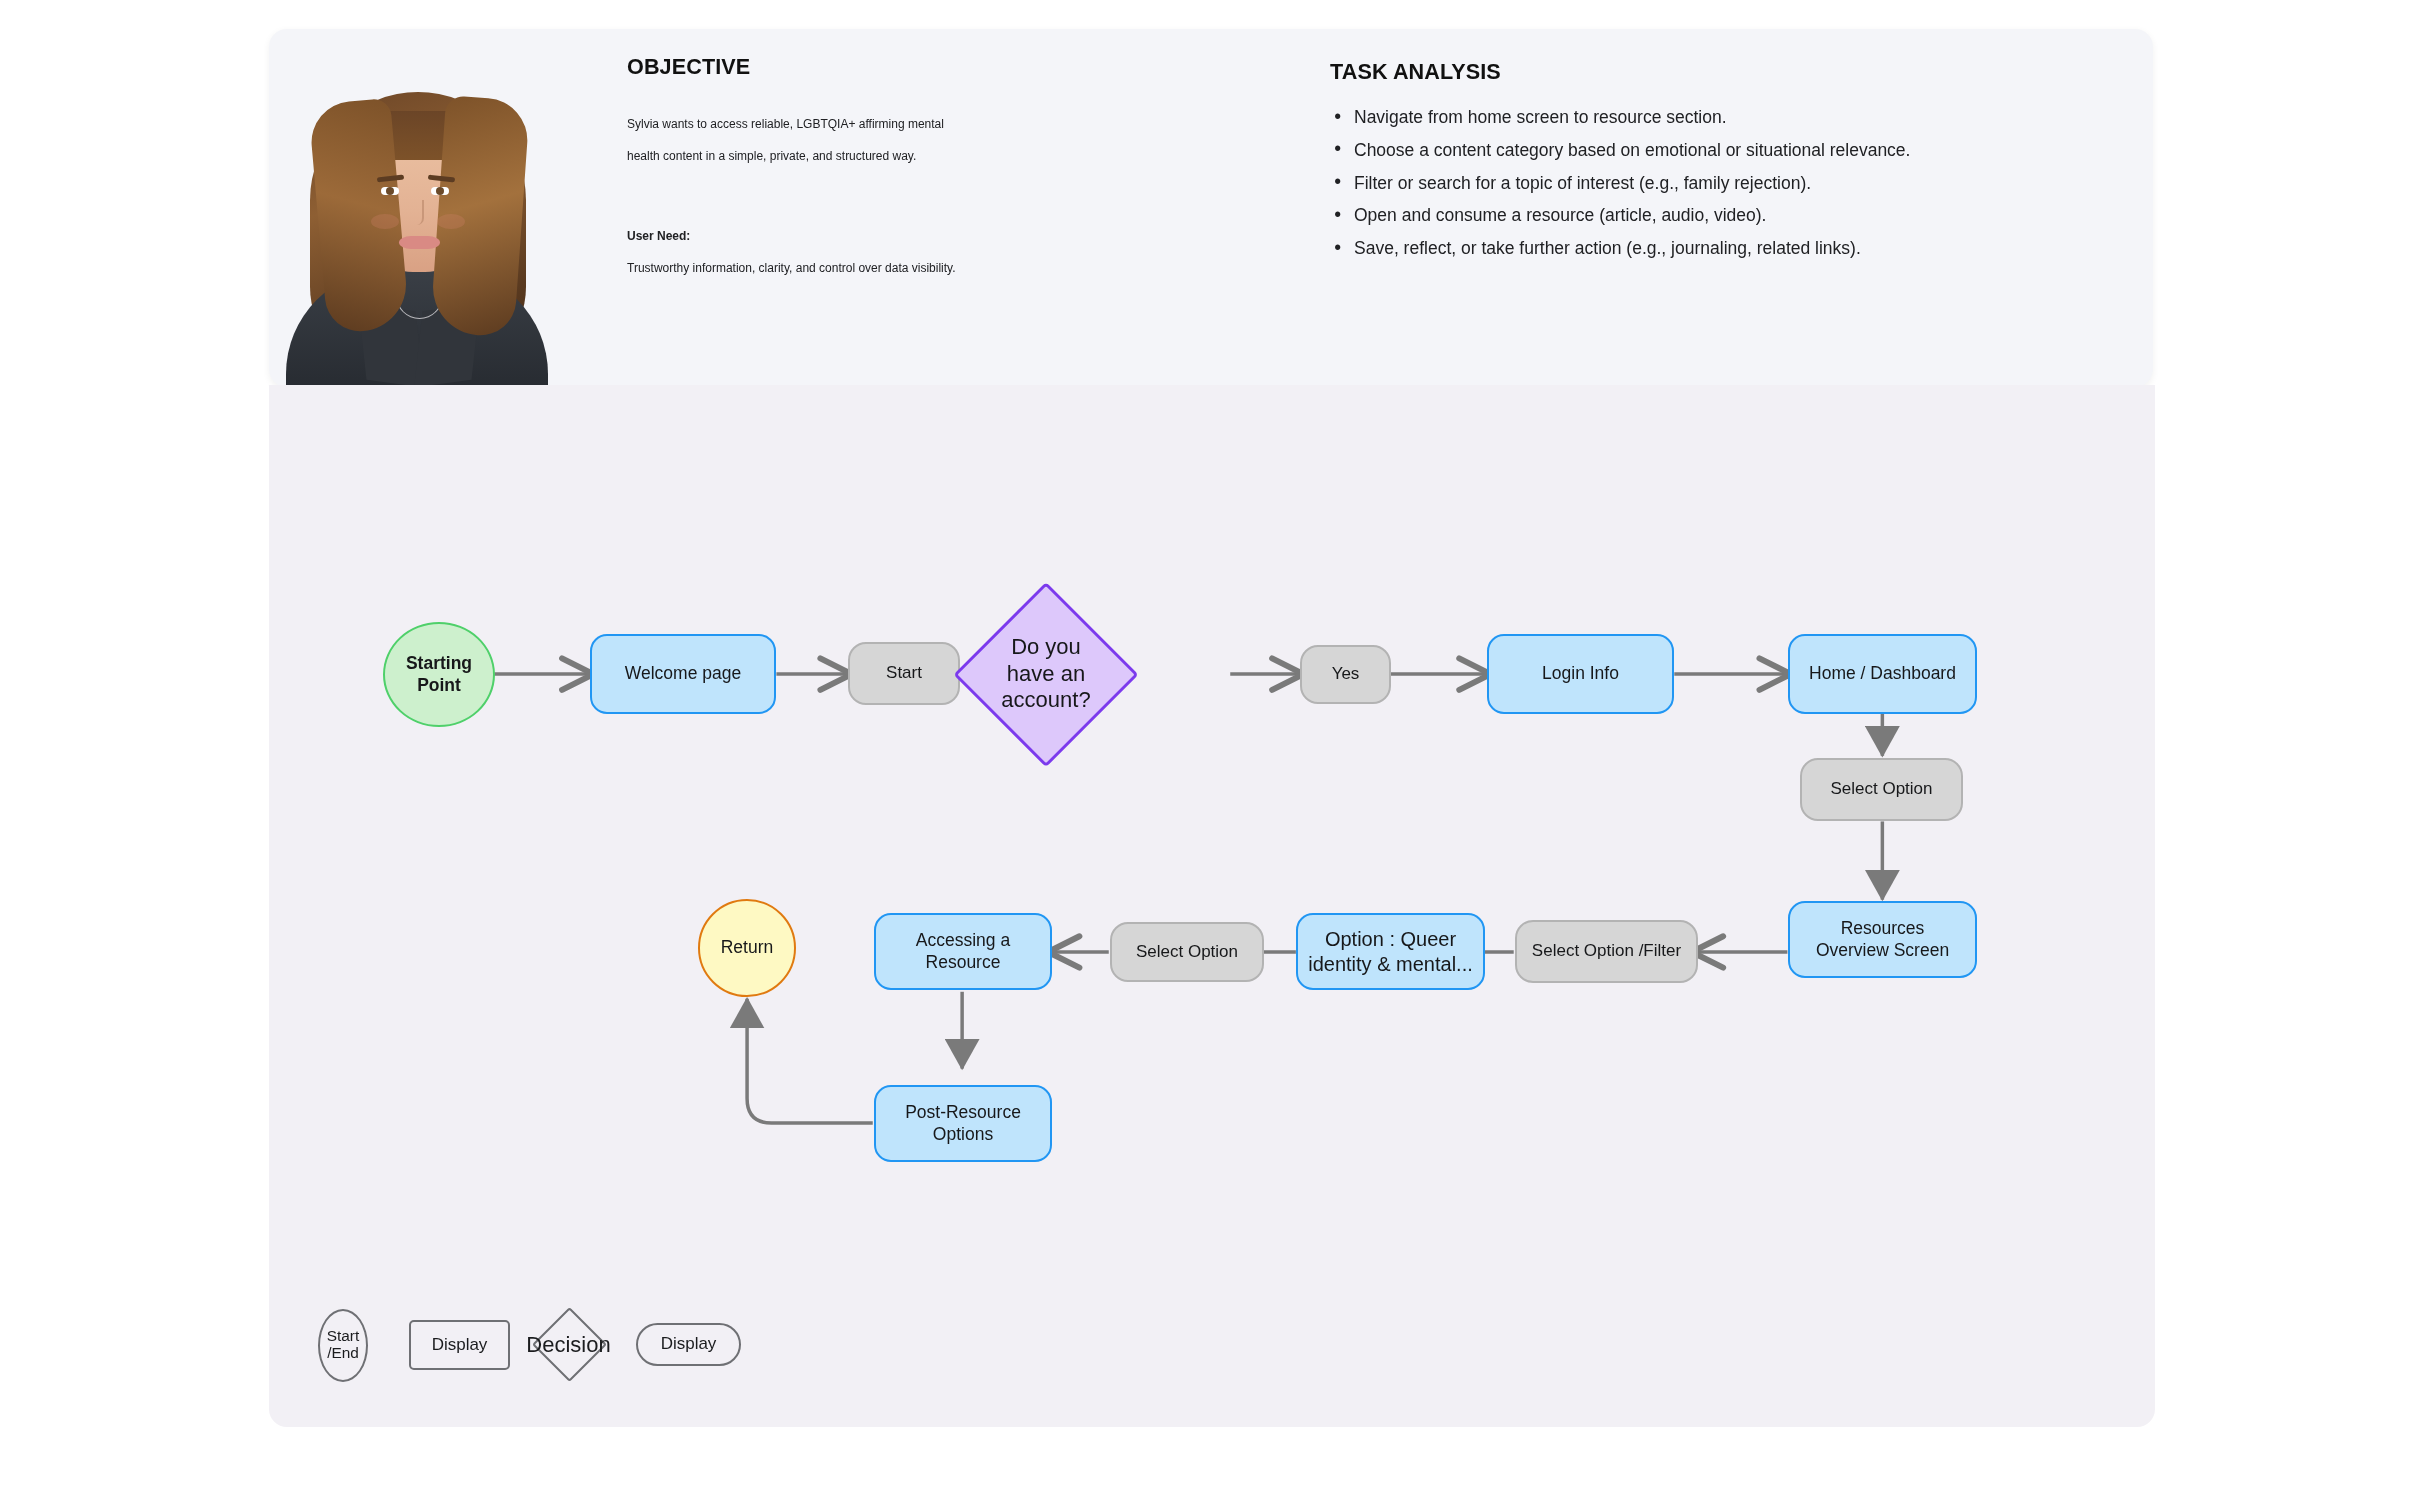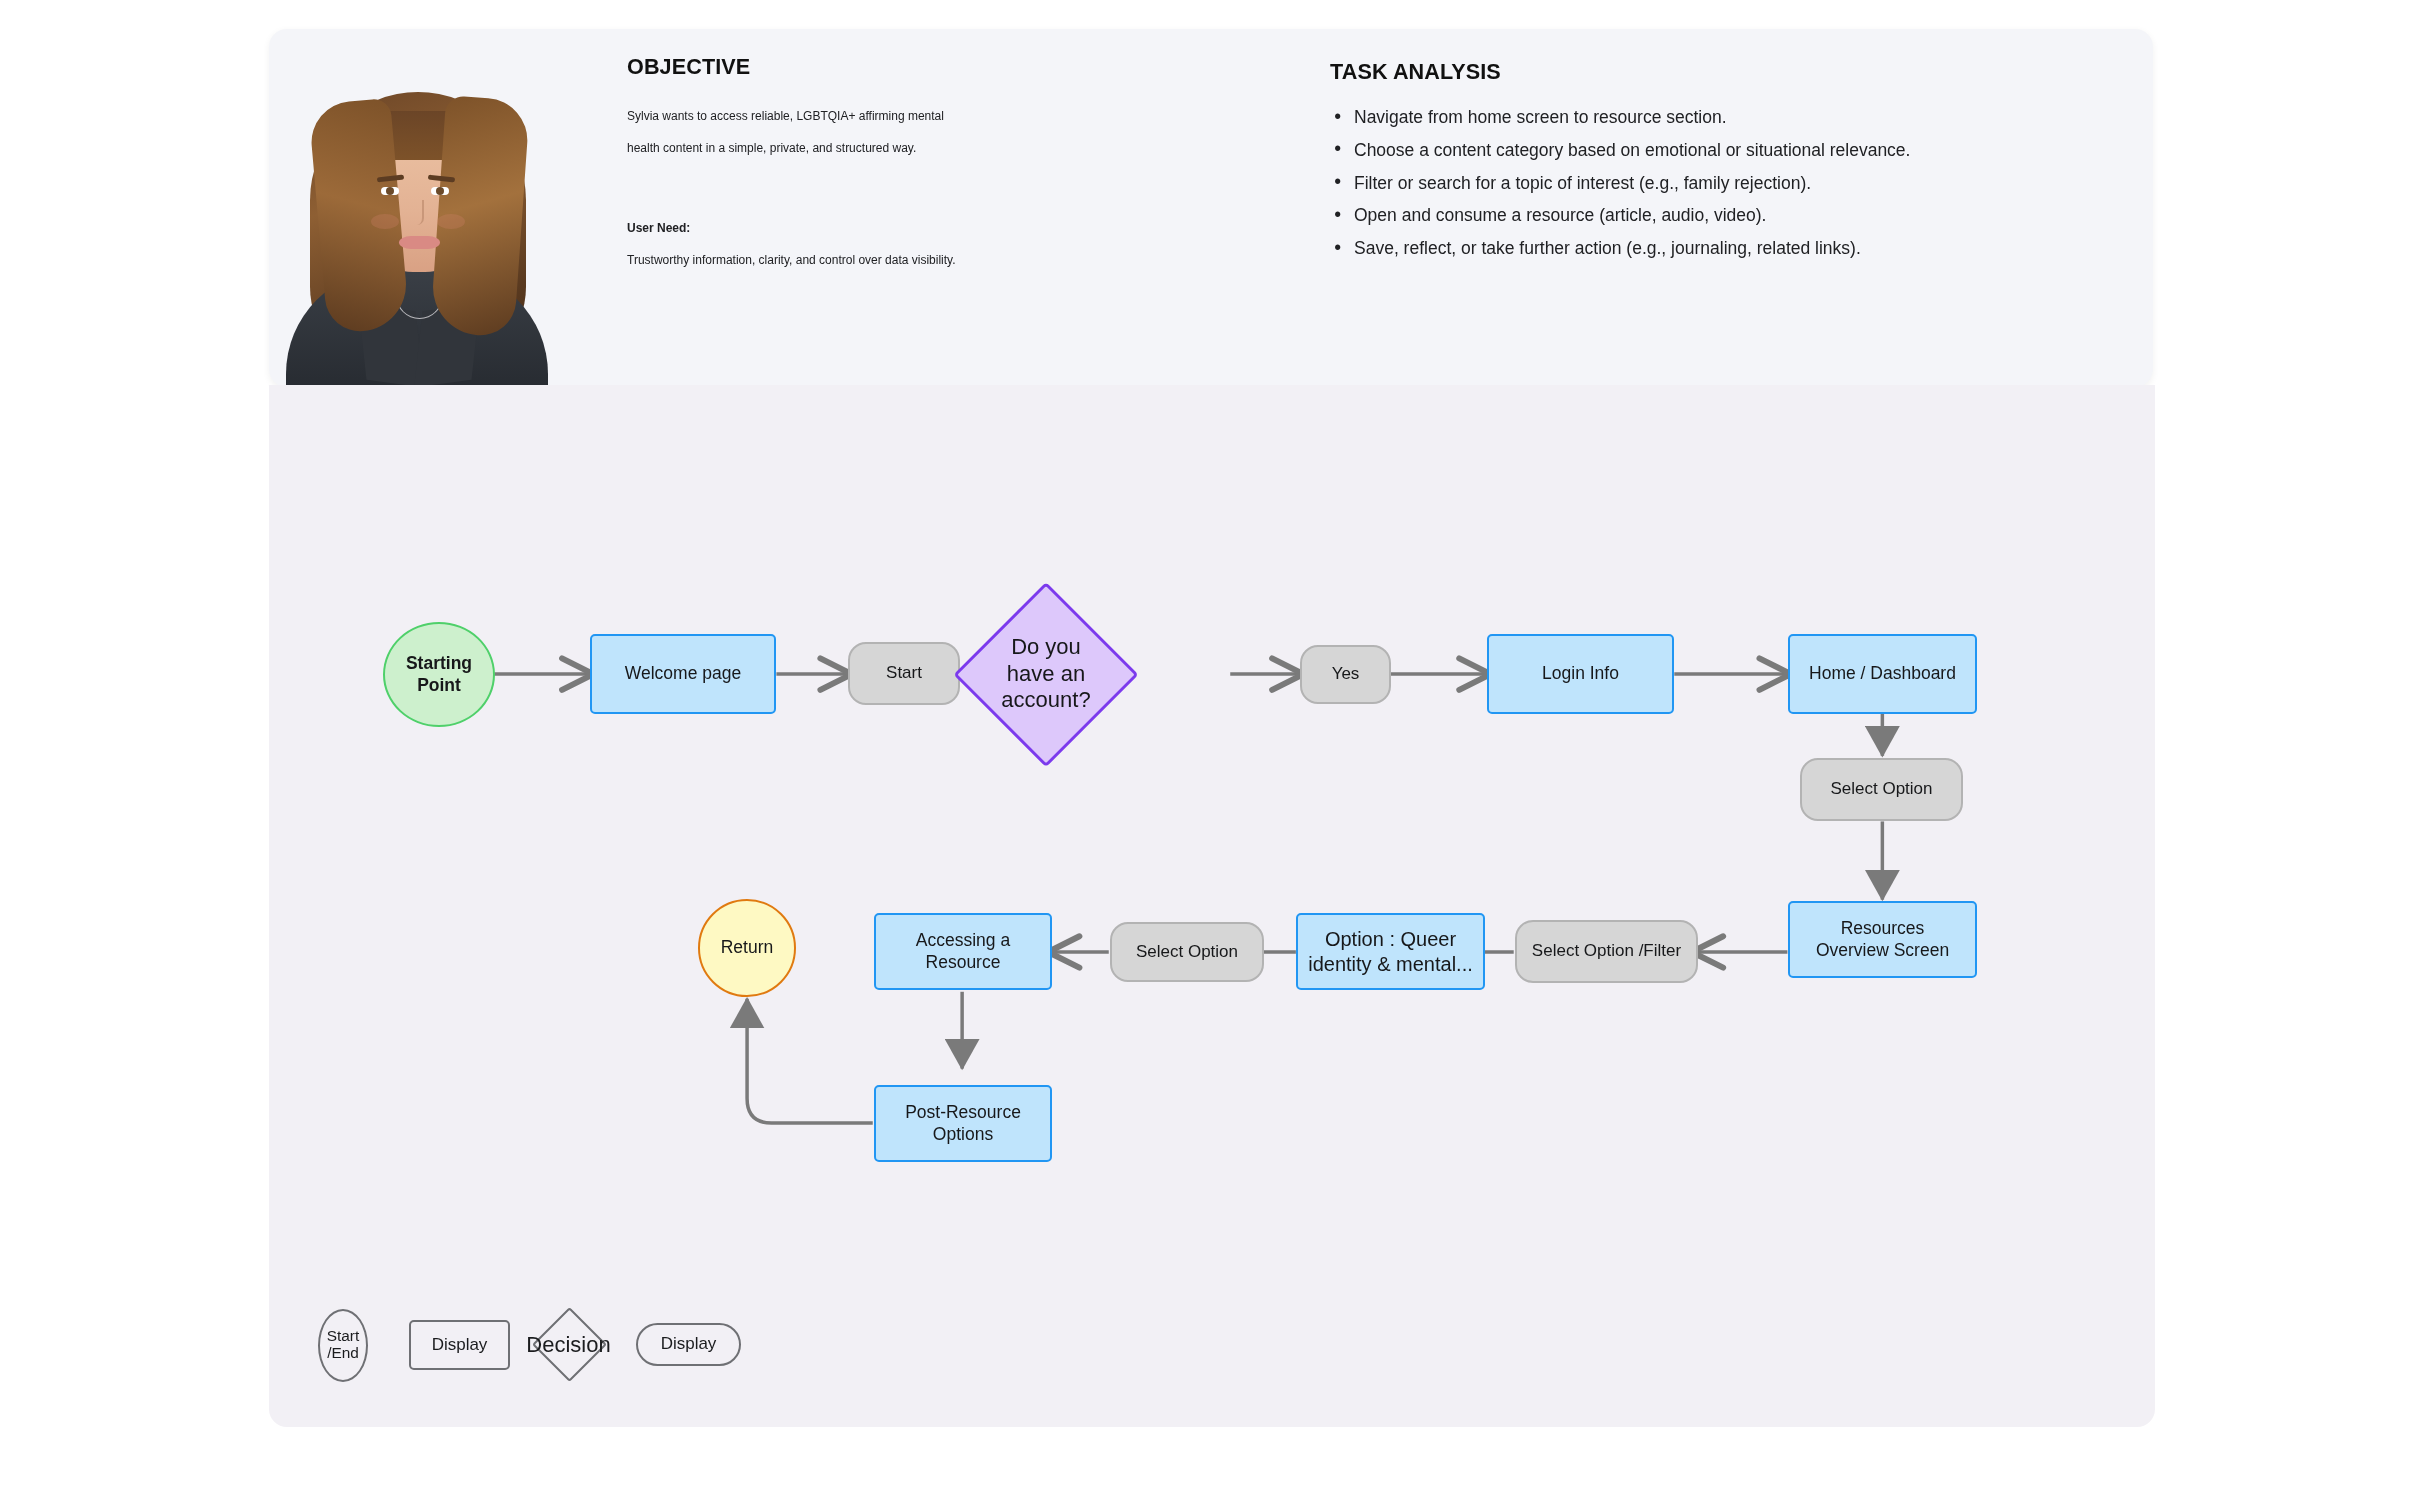--- a/index.html
+++ b/index.html
@@ -72,21 +72,21 @@
     border:1.4px solid #b8b8bc; border-top:none; border-radius: 0 0 28px 28px; }
   .pt-collar-l { position:absolute; left:84px; top:230px; width:56px; height:77px;
     background:#31353b; transform: skewX(14deg) rotate(8deg); border-radius:2.8px 0 0 0; }
   .pt-collar-r { position:absolute; left:140px; top:230px; width:56px; height:77px;
     background:#31353b; transform: skewX(-14deg) rotate(-8deg); border-radius:0 2.8px 0 0; }
 
   .col-title {
     font-size: 21.6px; font-weight: 700; color: #111; letter-spacing: 0.1px;
   }
   #objective-col { position:absolute; left:627px; top:54px; width:608px; }
-  #objective-col .col-title { margin-bottom: 20px; }
+  #objective-col .col-title { margin-bottom: 28px; }
   .obj-line { font-size: 12px; color:#202124; line-height: 32px; }
   .obj-line.bold { font-weight: 700; margin-top: 48px; }
 
   #task-col { position:absolute; left:1330px; top:59px; width:768px; }
   #task-col .col-title { margin-bottom: 21px; }
   #task-list { list-style: none; }
   #task-list li {
     position: relative; font-size: 17.5px; color:#202124;
     line-height: 22.3px; margin-bottom: 10.5px; padding-left: 24px;
   }
@@ -103,21 +103,21 @@
   }
 
   
   .node {
     position:absolute; display:flex; align-items:center; justify-content:center;
     text-align:center; color:#17181a; z-index: 3;
   }
   .node .lbl { line-height: 1.22; padding: 0 5.6px; }
 
   .node.display {
-    background:#bfe4fc; border:2.8px solid #2196f3; border-radius:5px;
+    background:#bfe4fc; border:2.8px solid #2196f3; border-radius:17px;
     font-size:17.5px;
   }
   .node.action {
     background:#d6d6d6; border:2.1px solid #b3b3b3; border-radius:18px;
     font-size:17px;
   }
   .node.terminal-start {
     background:#cdf0cd; border:2.8px solid #4fd06a; border-radius:50%;
     font-size:17.5px; font-weight:700;
   }

